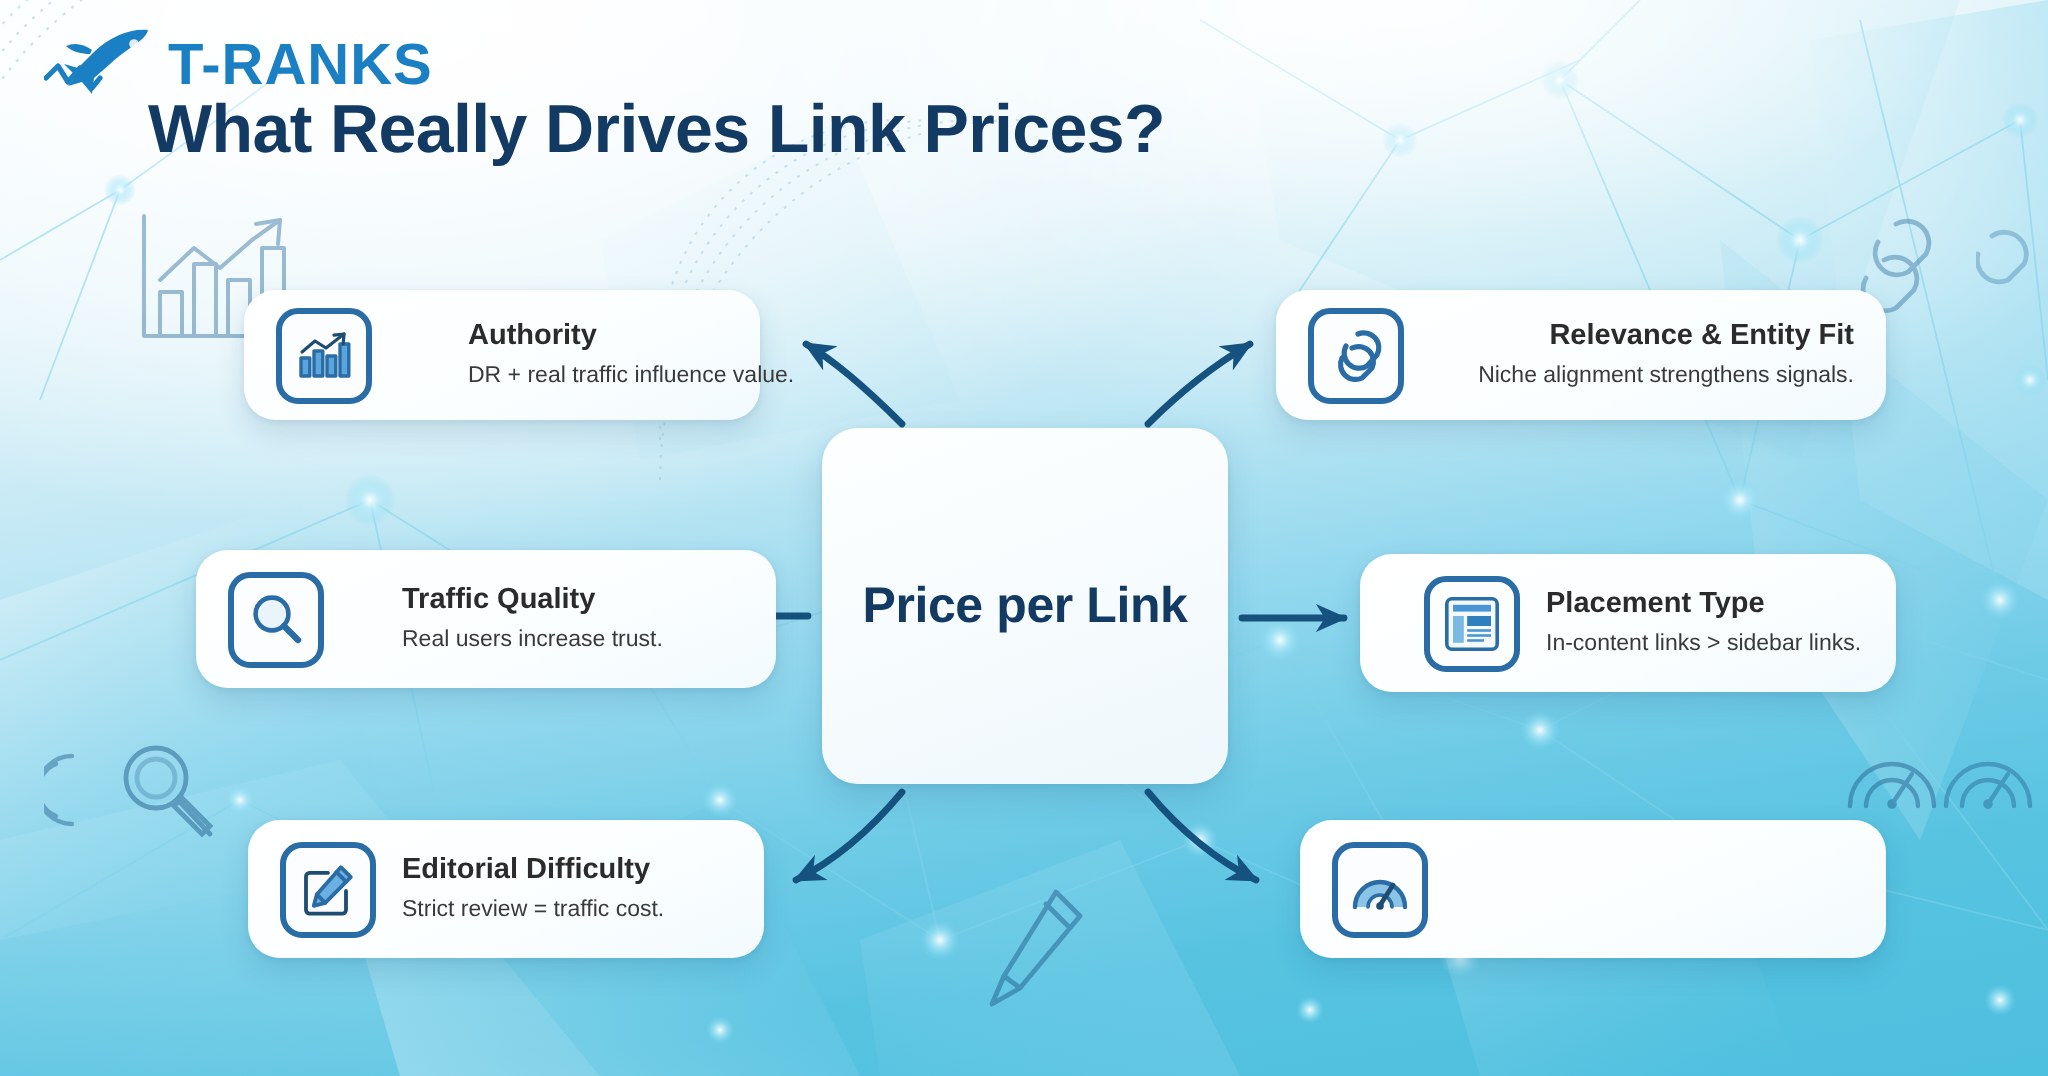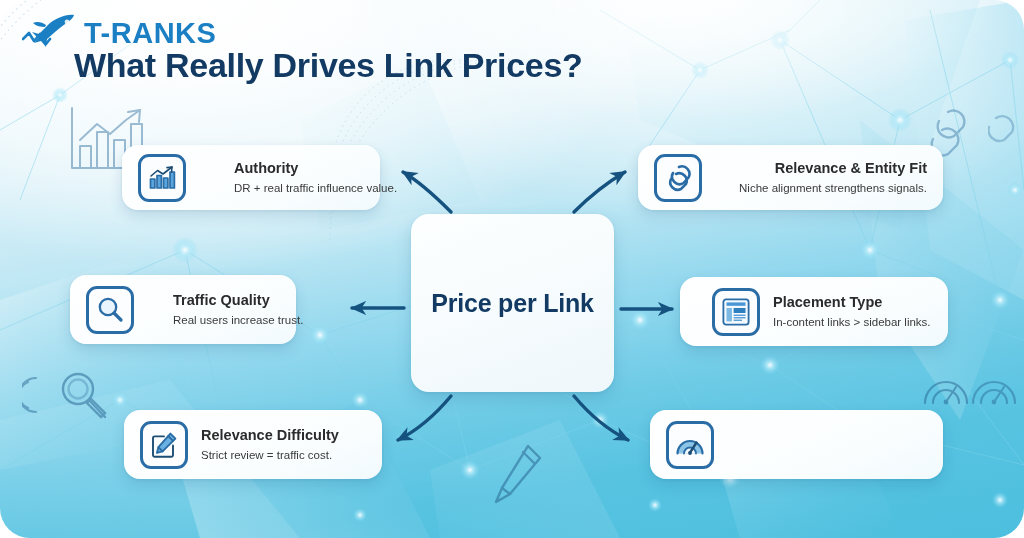--- a/index.html
+++ b/index.html
@@ -21,21 +21,20 @@
       linear-gradient(171deg,
         #f6fcfe 0%,
         #eaf7fc 14%,
         #d9f0f8 27%,
         #bfe7f4 41%,
         #93d8ee 56%,
         #6ecbe6 70%,
         #57c3e1 82%,
         #4dbfdf 100%);
     overflow: hidden;
-    border-radius: 30px;
   }
 
   
   .bg-layer {
     position: absolute;
     inset: 0;
     width: 1024px;
     height: 538px;
     pointer-events: none;
   }
@@ -142,21 +141,21 @@
     margin-top: 2px;
     font-size: 11.5px;
     color: #3a3a3a;
     line-height: 1.3;
     white-space: nowrap;
   }
 
   
   #card-authority     { left: 122px; top: 145px;  width: 258px; height: 65px; gap: 48px; }
   #card-relevance     { left: 638px; top: 145px;  width: 305px; height: 65px; text-align: right; }
-  #card-traffic       { left: 70px;  top: 275px;  width: 226px; height: 69px; gap: 39px; }
+  #card-traffic       { left: 98px;  top: 275px;  width: 290px; height: 69px; gap: 39px; }
   #card-placement     { left: 680px; top: 277px;  width: 268px; height: 69px; padding-left: 32px; }
   #card-editorial     { left: 124px; top: 410px;  width: 258px; height: 69px; }
   #card-niche         { left: 650px; top: 410px;  width: 293px; height: 69px; }
 
   
   #arrows {
     position: absolute;
     inset: 0;
     width: 1024px;
     height: 538px;
@@ -443,21 +442,21 @@
   <div class="card" id="card-editorial">
     <span class="badge">
       <svg width="28" height="28" viewBox="0 0 28 28" fill="none" stroke="#1d4d73" stroke-width="1.9" stroke-linecap="round" stroke-linejoin="round">
         <path d="M23 14.5 V24 a1.8 1.8 0 0 1 -1.8 1.8 H4.8 A1.8 1.8 0 0 1 3 24 V7.2 A1.8 1.8 0 0 1 4.8 5.4 H14"></path>
         <path d="M20.4 2.6 L25.4 7.6 L12.6 20.4 L6.9 21.9 L8.4 16.2 Z" fill="#6bb0e2" stroke="#2a6ca5"></path>
         <path d="M18.2 5 L23 9.8" stroke="#2a6ca5"></path>
         <path d="M8.4 16.2 L12.6 20.4" stroke="#2a6ca5"></path>
       </svg>
     </span>
     <span class="txt">
-      <span class="title">Relevance Difficulty</span>
+      <span class="title">Editorial Difficulty</span>
       <span class="sub">Strict review = traffic cost.</span>
     </span>
   </div>
 
   <div class="card" id="card-niche">
     <span class="badge">
       <svg width="30" height="24" viewBox="0 0 30 24" fill="none" stroke="#2a6ca5" stroke-width="2.2" stroke-linecap="round">
         <path d="M2.5 20.5 A12.5 12.5 0 0 1 27.5 20.5" fill="#8cc4e8" stroke="#2a6ca5"></path>
         <path d="M9 20.5 A6 6 0 0 1 21 20.5" fill="#f2f9fe" stroke="#2a6ca5" stroke-width="1.8"></path>
         <path d="M15 19.6 L21.5 9.5" stroke="#1d4d73" stroke-width="2.4"></path>

